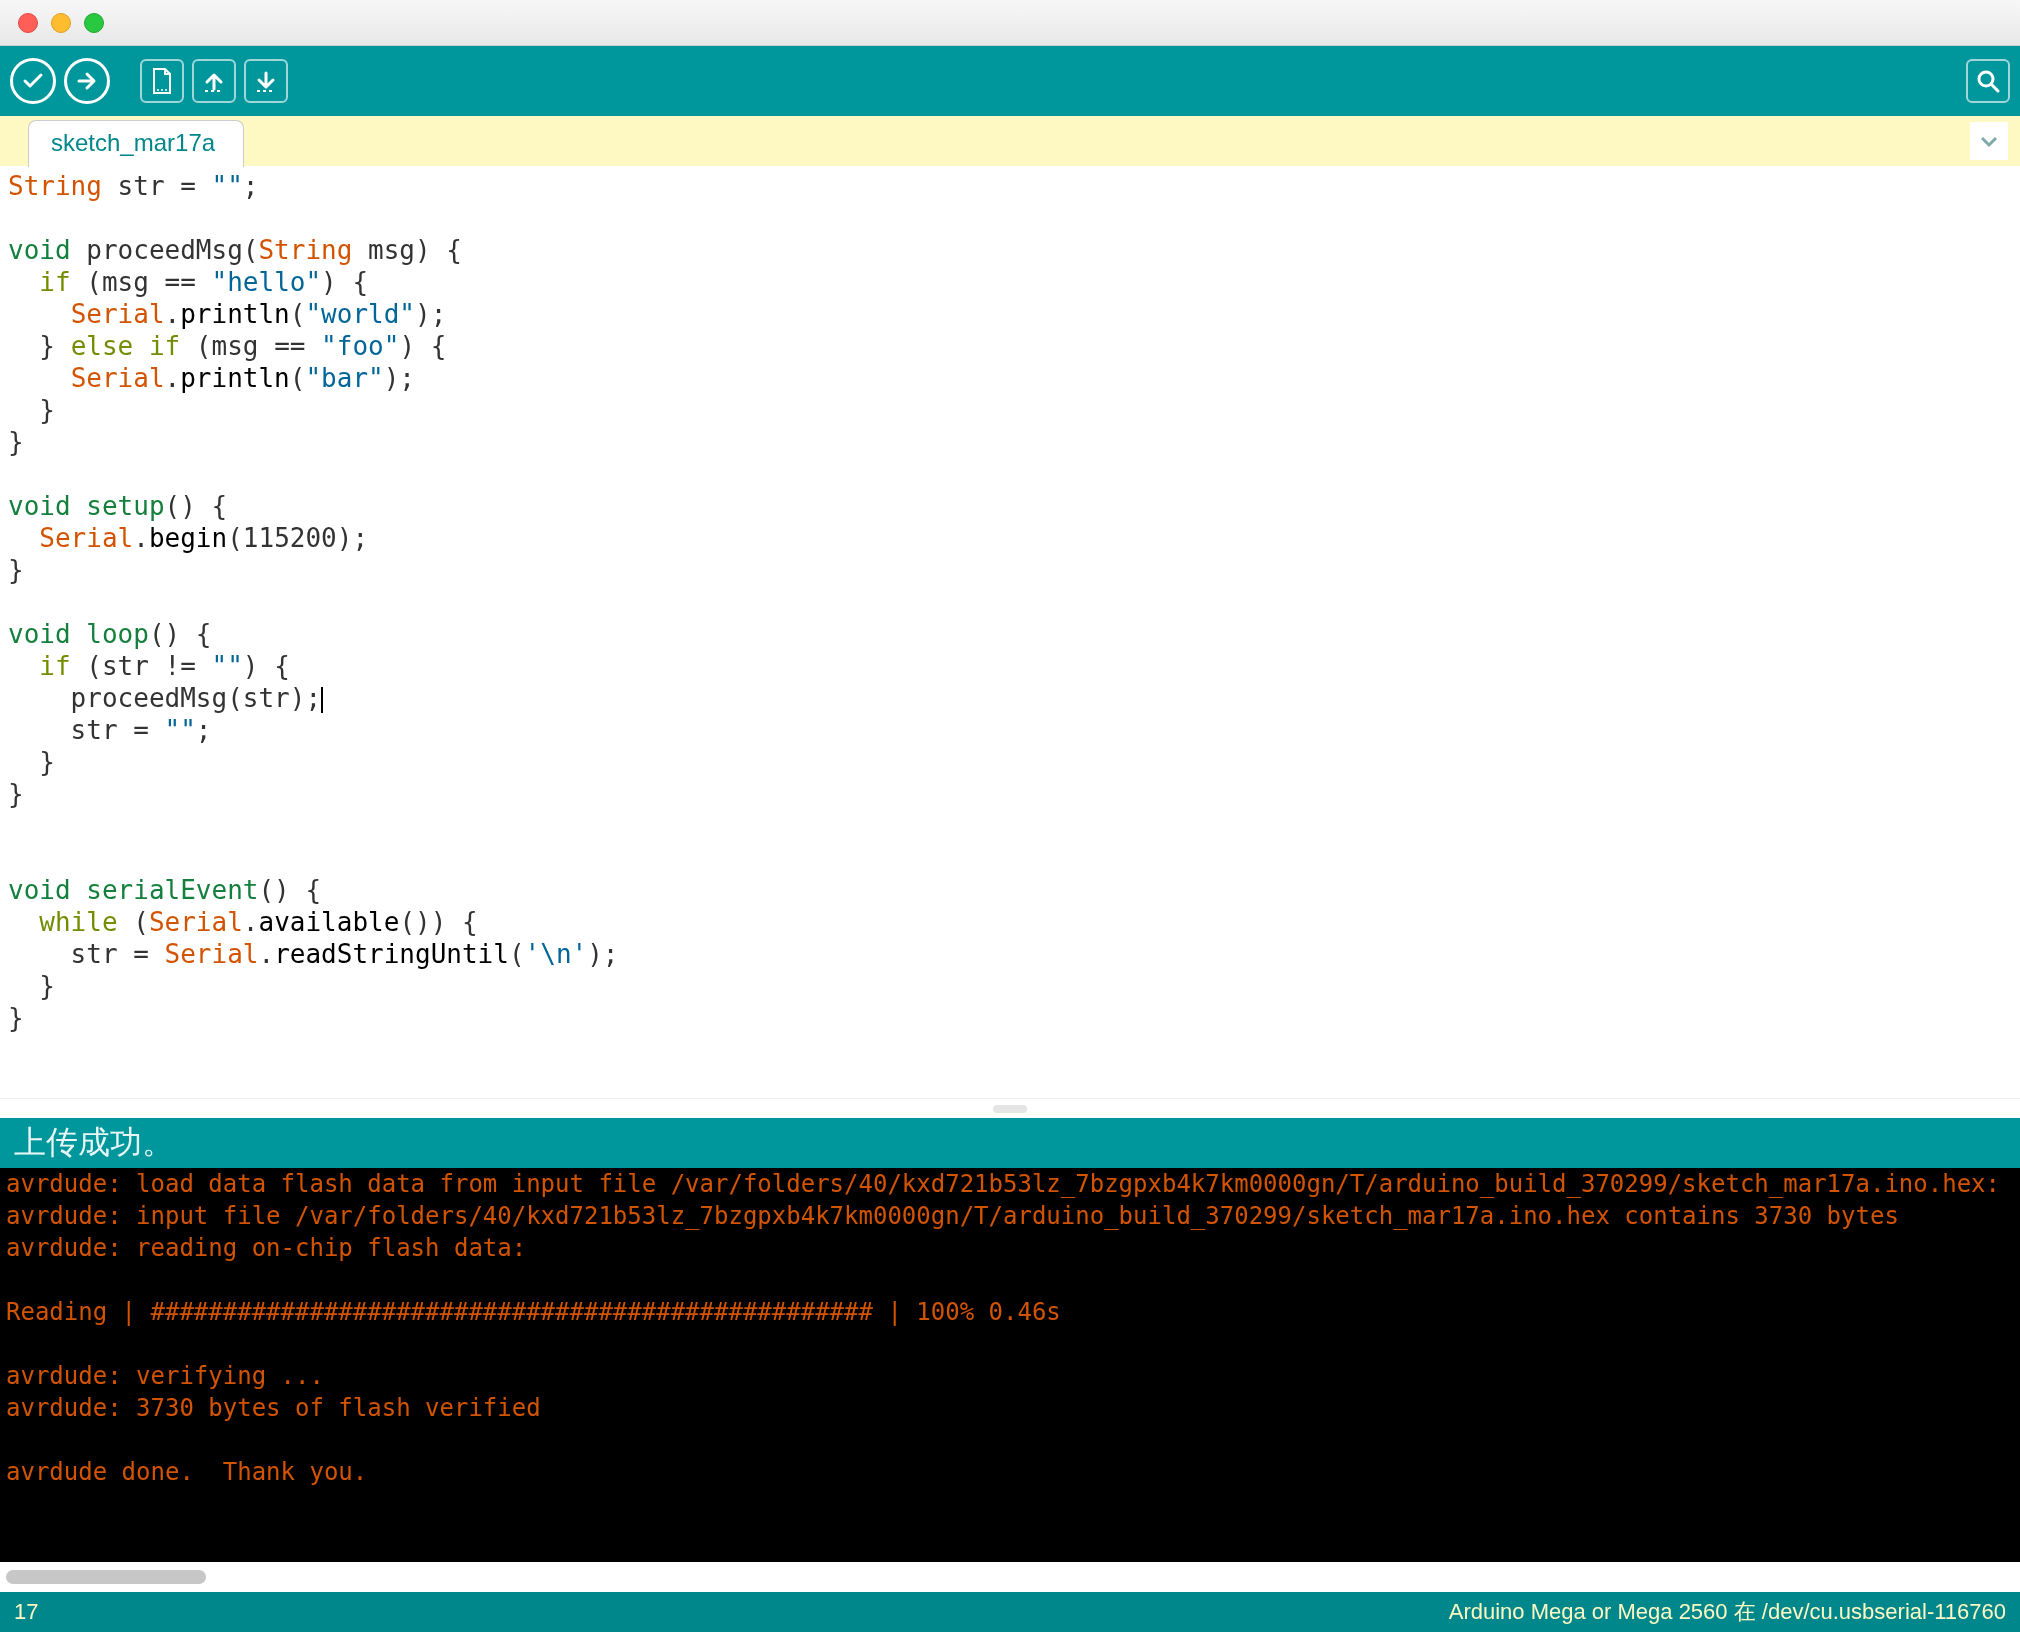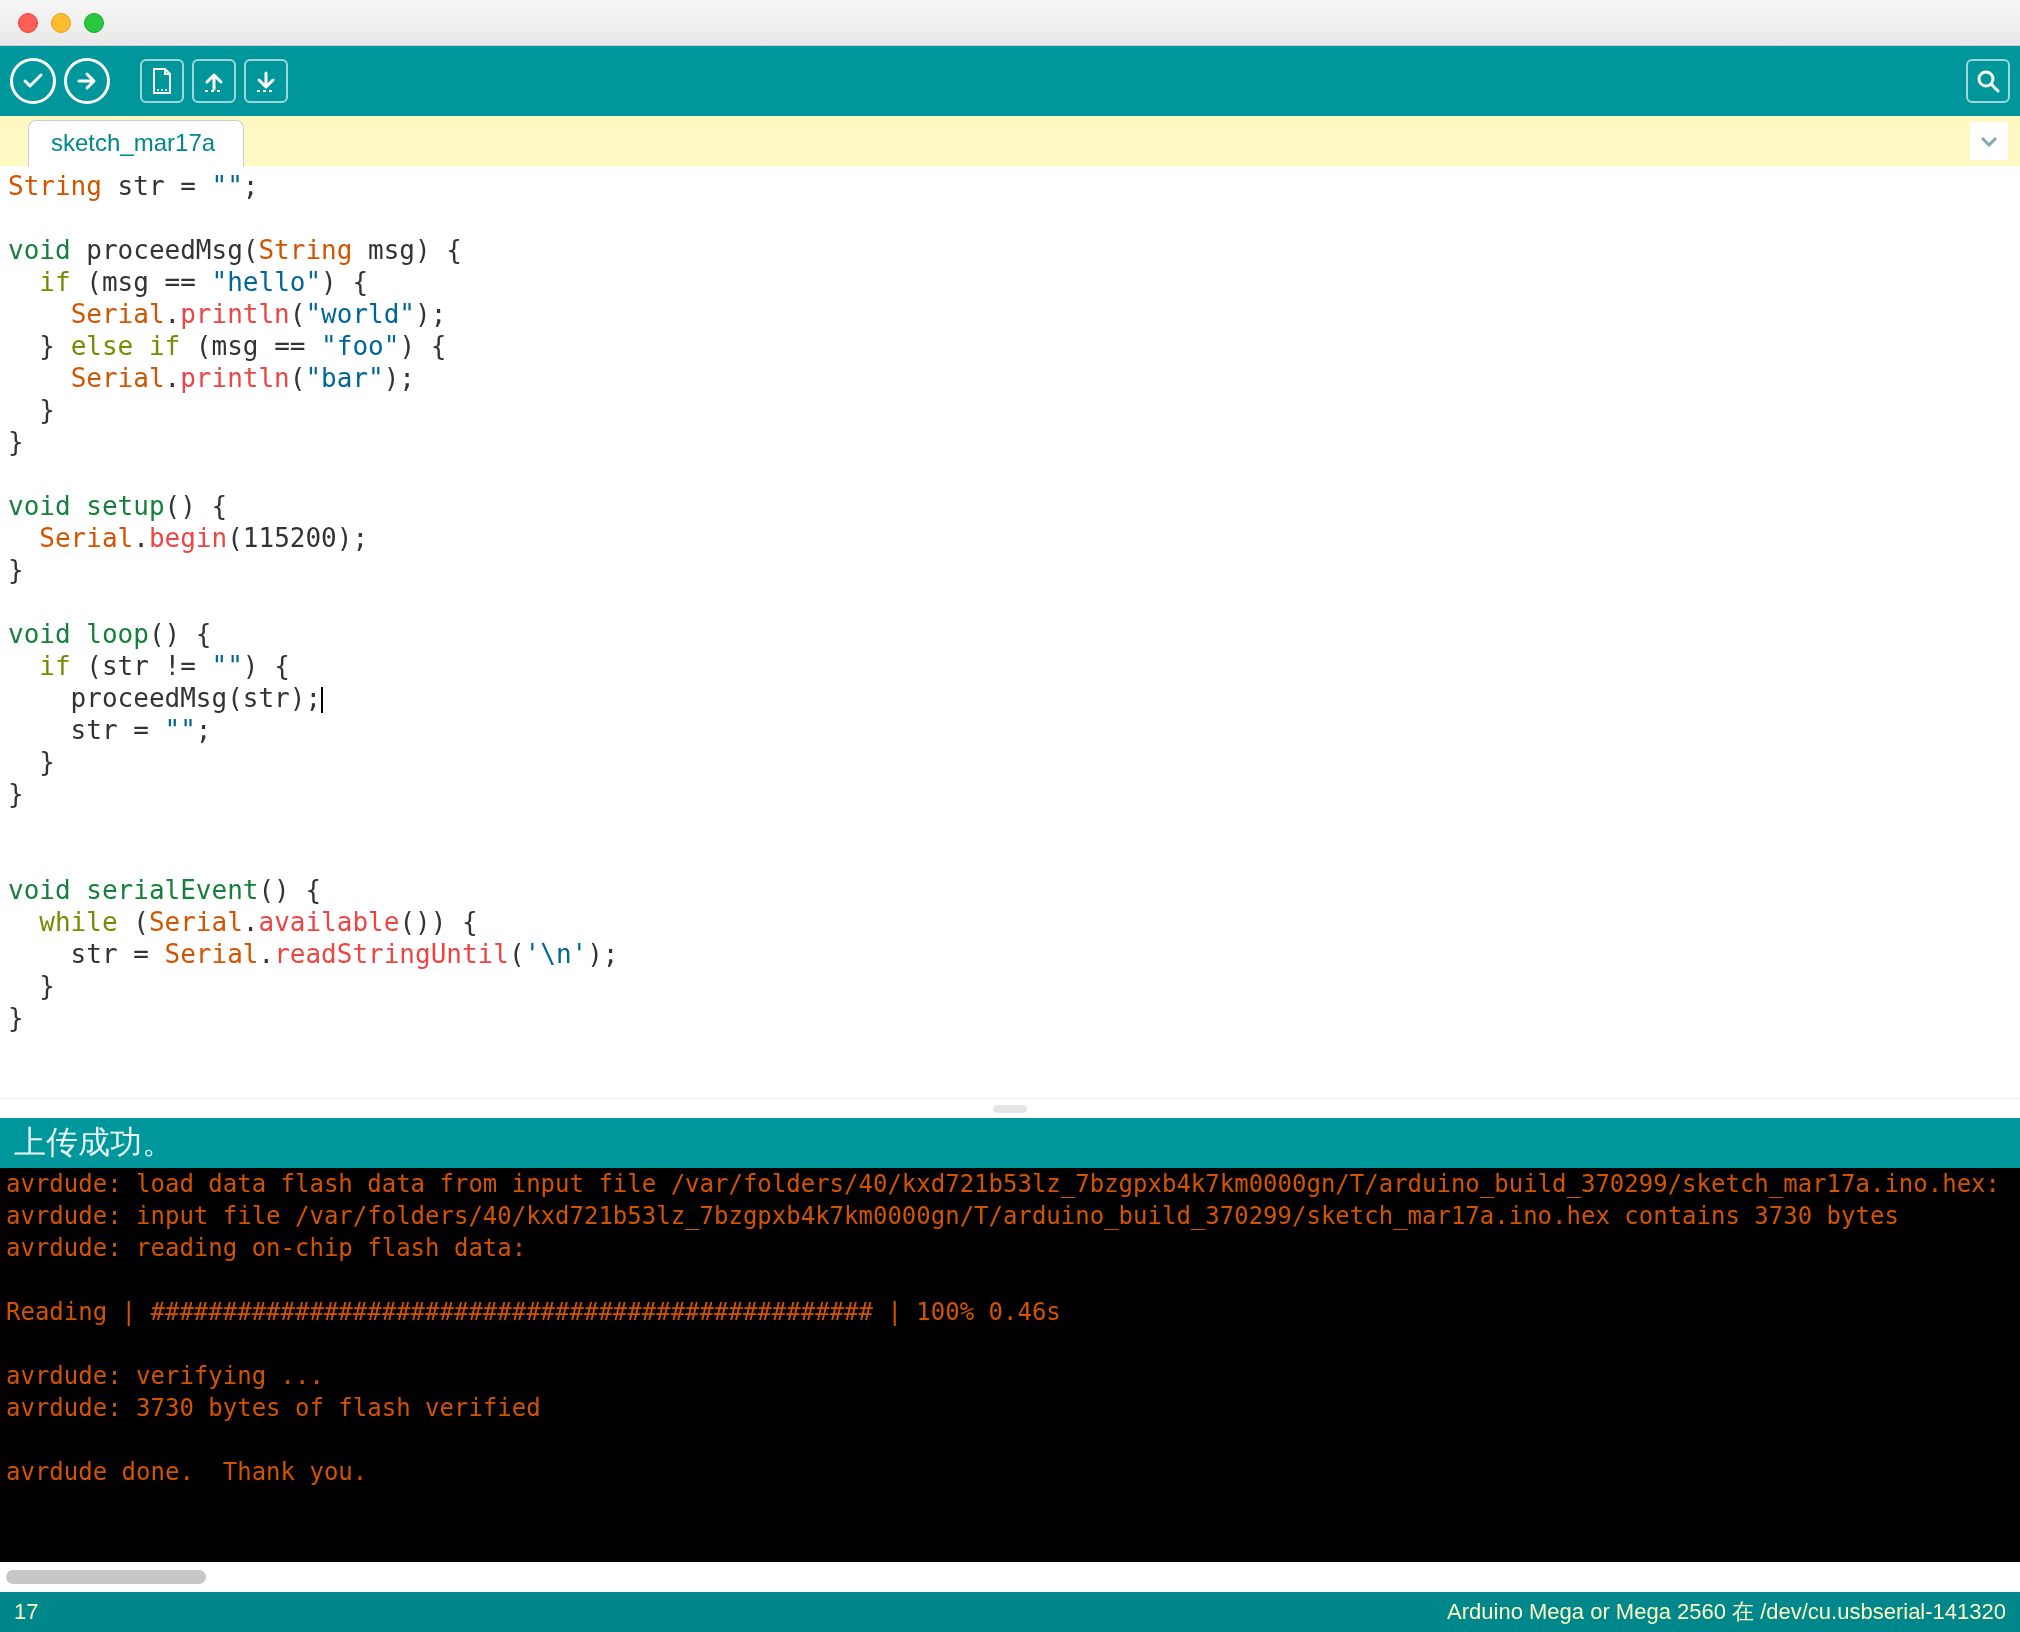--- a/index.html
+++ b/index.html
@@ -26,21 +26,21 @@
   
   .tabbar { height:50px; background:#fef9c3; display:flex; align-items:flex-end; position:relative; padding-left:28px;}
   .tab { background:#fff; color:#00878c; font-size:24px; padding:8px 28px 10px 22px; border-top-left-radius:8px; border-top-right-radius:8px; border:1px solid #ccc; border-bottom:none; position:relative; top:1px; font-weight:500;}
   .tab-dropdown { position:absolute; right:12px; top:6px; width:38px; height:38px; background:#fff; display:flex; align-items:center; justify-content:center; cursor:pointer;}
   .tab-dropdown svg{ fill:#7fa9ab;}
   
   .editor { flex:0 0 auto; height:932px; background:#fff; overflow:auto; padding:4px 8px 0 8px; font-family: Menlo, Monaco, Consolas, monospace; font-size:26px; line-height:32px; white-space:pre; color:#333;}
   .editor .t-type { color:#d35400; }
   .editor .t-kw { color:#15803d; }
   .editor .t-ctrl { color:#728e00; }
-  .editor .t-func { color:#ef4444;margin-top:44px; }
+  .editor .t-func { color:#000000;margin-top:44px; }
   .editor .t-str { color:#006699; }
   .editor .t-obj { color:#d35400; }
   .editor .cursor { border-left:2px solid #000; display:inline-block; height:26px; vertical-align:text-bottom; }
 
   
   .splitter { height:20px; background:#fff; border-top:1px solid #eee; position:relative;}
   .splitter .grip { width:34px; height:8px; background:#e5e5e5; border-radius:4px; position:absolute; left:50%; top:6px; transform:translateX(-50%);}
   
   .status-msg { height:50px; background:#00979C; color:#e7f6f6; font-size:32px; display:flex; align-items:center; padding:0 14px; font-weight:500;}
   
@@ -136,16 +136,16 @@
 
 avrdude done.  Thank you.
 </div>
 
   <div class="console-scroll">
     <div class="scroll-thumb"></div>
   </div>
 
   <div class="statusbar">
     <span>17</span>
-    <span class="right">Arduino Mega or Mega 2560 在 /dev/cu.usbserial-141320</span>
+    <span class="right">Arduino Mega or Mega 2560 在 /dev/cu.usbserial-116760</span>
   </div>
 
 </div>
 
 </body></html>

